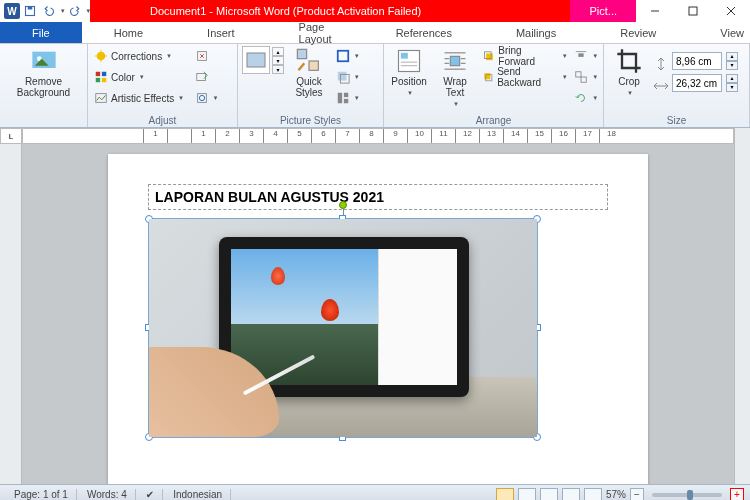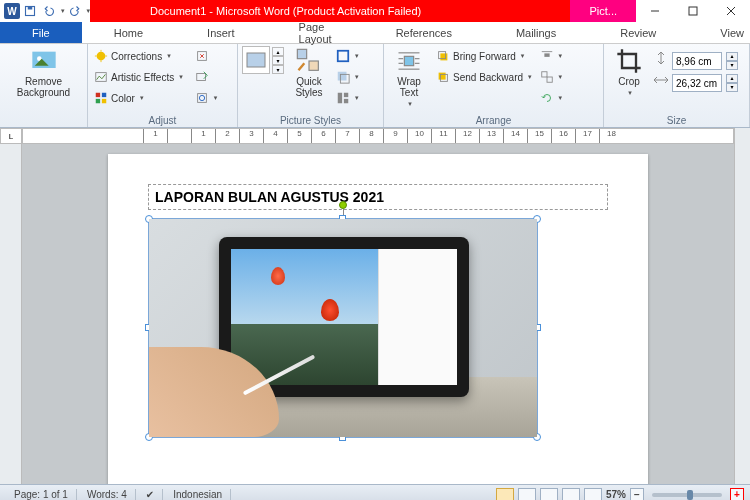--- a/index.html
+++ b/index.html
@@ -33,21 +33,21 @@
 .big-btn { display: flex; flex-direction: column; align-items: center; justify-content: center; gap: 2px; padding: 2px 4px; cursor: pointer; min-width: 42px; }
 .big-btn .icon-box { width: 28px; height: 26px; display: flex; align-items: center; justify-content: center; }
 .big-btn-label { font-size: 10px; color: #333; text-align: center; line-height: 11px; }
 .small-row { display: flex; align-items: center; gap: 3px; font-size: 10px; color: #333; padding: 1px 2px; cursor: pointer; height: 20px; }
 .small-row svg { width: 14px; height: 14px; }
 .dropdown-arrow { font-size: 7px; color: #555; margin-left: 2px; }
 .gallery { display: flex; gap: 2px; align-items: center; }
 .gallery-item { width: 28px; height: 28px; background: #fff; border: 1px solid #bbb; display: flex; align-items: center; justify-content: center; }
 .gallery-item svg { width: 20px; height: 16px; }
 .spinner-group { display: flex; flex-direction: column; gap: 4px; padding-top: 6px; }
-.spinner-row { display: flex; align-items: flex-start; gap: 4px; }
+.spinner-row { display: flex; align-items: flex-end; gap: 4px; }
 .spinner-row svg { width: 14px; height: 12px; }
 .spinner-input { width: 50px; height: 18px; border: 1px solid #9fb0c4; background: #fff; font-size: 10px; padding: 0 3px; display: flex; align-items: center; }
 .spinner-btns { display: flex; flex-direction: column; width: 12px; }
 .spinner-btns div { height: 9px; border: 1px solid #9fb0c4; background: #f0f3f7; font-size: 6px; text-align: center; line-height: 7px; }
 
 
 .ruler-container { display: flex; height: 16px; background: #e8ecef; }
 .ruler-corner { width: 22px; height: 16px; background: #fff; border: 1px solid #bbb; display: flex; align-items: center; justify-content: center; font-size: 8px; }
 .ruler-h { flex: 1; background: #fff; border: 1px solid #bbb; position: relative; overflow: hidden; font-size: 8px; color: #555; }
 .ruler-h .tickset { position: absolute; top: 0; left: 120px; display: flex; }
@@ -82,21 +82,21 @@
 .screen-panel { width: 35%; background: #fafafa; border-left: 1px solid #ddd; }
 .hand { position: absolute; bottom: 0; left: 0; width: 130px; height: 90px; background: linear-gradient(45deg, #e8c0a0, #d4a880); border-radius: 0 60% 20% 0 / 0 80% 20% 0; }
 .pen { position: absolute; bottom: 60px; left: 90px; width: 80px; height: 4px; background: linear-gradient(90deg, #fff, #ddd); transform: rotate(-28deg); border-radius: 2px; }
 .paint-y { position: absolute; bottom: 8px; left: 10px; width: 24px; height: 14px; background: #f0c000; border-radius: 50%; }
 .paint-r { position: absolute; bottom: 8px; left: 38px; width: 24px; height: 14px; background: #d03020; border-radius: 50%; }
 .scroll-v { width: 16px; background: #e8ecef; border-left: 1px solid #bbb; }
 
 
 .statusbar { height: 20px; background: linear-gradient(#e8eef5, #d4dce6); border-top: 1px solid #a9b8c9; display: flex; align-items: center; font-size: 10px; color: #444; padding: 0 6px; gap: 2px; }
 .status-sec { padding: 0 8px; border-right: 1px solid #b5c0cc; }
-.status-right { margin-left: auto; display: flex; align-items: center; gap: 4px; font-weight: bold; }
+.status-right { margin-left: auto; display: flex; align-items: center; gap: 4px; }
 .view-btn { width: 18px; height: 14px; border: 1px solid #9fb0c4; background: #f5f8fb; }
 .view-btn.active { background: #fce8b8; border-color: #d4a840; }
 .zoom-slider { width: 70px; height: 4px; background: #b5c0cc; position: relative; border-radius: 2px; margin: 0 4px; }
 .zoom-thumb { position: absolute; top: -3px; left: 35px; width: 6px; height: 10px; background: #6888a8; border-radius: 2px; }
 .zoom-btn { width: 14px; height: 14px; border: 1px solid #9fb0c4; background: #f5f8fb; font-size: 10px; display: flex; align-items: center; justify-content: center; }
 .zoom-btn.plus { border-color: #ff0000; color: #ff0000; }
 </style>
 </head>
 <body>
 
@@ -187,34 +187,34 @@
         <div class="small-row">
             <svg viewBox="0 0 16 16">
               <circle cx="8" cy="8" r="5" fill="#f0c000"></circle>
               <path d="M8 1 L8 3 M8 13 L8 15 M1 8 L3 8 M13 8 L15 8" stroke="#f0c000"></path>
             </svg>
             <span>Corrections</span>
             <span class="dropdown-arrow">▾</span>
           </div>
         <div class="small-row">
             <svg viewBox="0 0 16 16">
-              <rect x="2" y="3" width="12" height="10" fill="none" stroke="#888"></rect>
-              <path d="M3 11 L6 7 L9 10 L13 5" fill="none" stroke="#4a8030"></path>
-            </svg>
-            <span>Artistic Effects</span>
-            <span class="dropdown-arrow">▾</span>
-          </div>
-        <div class="small-row">
-            <svg viewBox="0 0 16 16">
               <rect x="2" y="2" width="5" height="5" fill="#d03020"></rect>
               <rect x="9" y="2" width="5" height="5" fill="#2060c0"></rect>
               <rect x="2" y="9" width="5" height="5" fill="#30a050"></rect>
               <rect x="9" y="9" width="5" height="5" fill="#f0c000"></rect>
             </svg>
             <span>Color</span>
+            <span class="dropdown-arrow">▾</span>
+          </div>
+        <div class="small-row">
+            <svg viewBox="0 0 16 16">
+              <rect x="2" y="3" width="12" height="10" fill="none" stroke="#888"></rect>
+              <path d="M3 11 L6 7 L9 10 L13 5" fill="none" stroke="#4a8030"></path>
+            </svg>
+            <span>Artistic Effects</span>
             <span class="dropdown-arrow">▾</span>
           </div>
       </div>
       <div style="display:flex;flex-direction:column;gap:1px;margin-left:4px">
         <div class="small-row">
             <svg viewBox="0 0 16 16">
               <rect x="3" y="3" width="10" height="10" fill="none" stroke="#888"></rect>
               <path d="M6 6 L10 10 M10 6 L6 10" stroke="#d03020"></path>
             </svg>
           </div>
@@ -283,20 +283,32 @@
             </svg>
             <span class="dropdown-arrow">▾</span>
           </div>
       </div>
     </div>
     <div class="group-label">Picture Styles</div>
   </div>
 
   <div class="group" style="width:220px">
     <div class="group-content">
+      <div class="big-btn">
+        <div class="icon-box">
+            <svg viewBox="0 0 24 24">
+              <rect x="3" y="3" width="18" height="18" fill="#fff" stroke="#888"></rect>
+              <rect x="5" y="5" width="6" height="5" fill="#7fc4e8"></rect>
+              <line x1="5" y1="13" x2="19" y2="13" stroke="#bbb"></line>
+              <line x1="5" y1="16" x2="19" y2="16" stroke="#bbb"></line>
+            </svg>
+          </div>
+        <div class="big-btn-label">Position</div>
+          <span class="dropdown-arrow">▾</span>
+      </div>
       <div class="big-btn">
         <div class="icon-box">
             <svg viewBox="0 0 24 24">
               <rect x="8" y="8" width="8" height="8" fill="#7fc4e8" stroke="#888"></rect>
               <line x1="3" y1="5" x2="21" y2="5" stroke="#888"></line>
               <line x1="3" y1="10" x2="7" y2="10" stroke="#888"></line>
               <line x1="17" y1="10" x2="21" y2="10" stroke="#888"></line>
               <line x1="3" y1="14" x2="7" y2="14" stroke="#888"></line>
               <line x1="17" y1="14" x2="21" y2="14" stroke="#888"></line>
               <line x1="3" y1="19" x2="21" y2="19" stroke="#888"></line>

